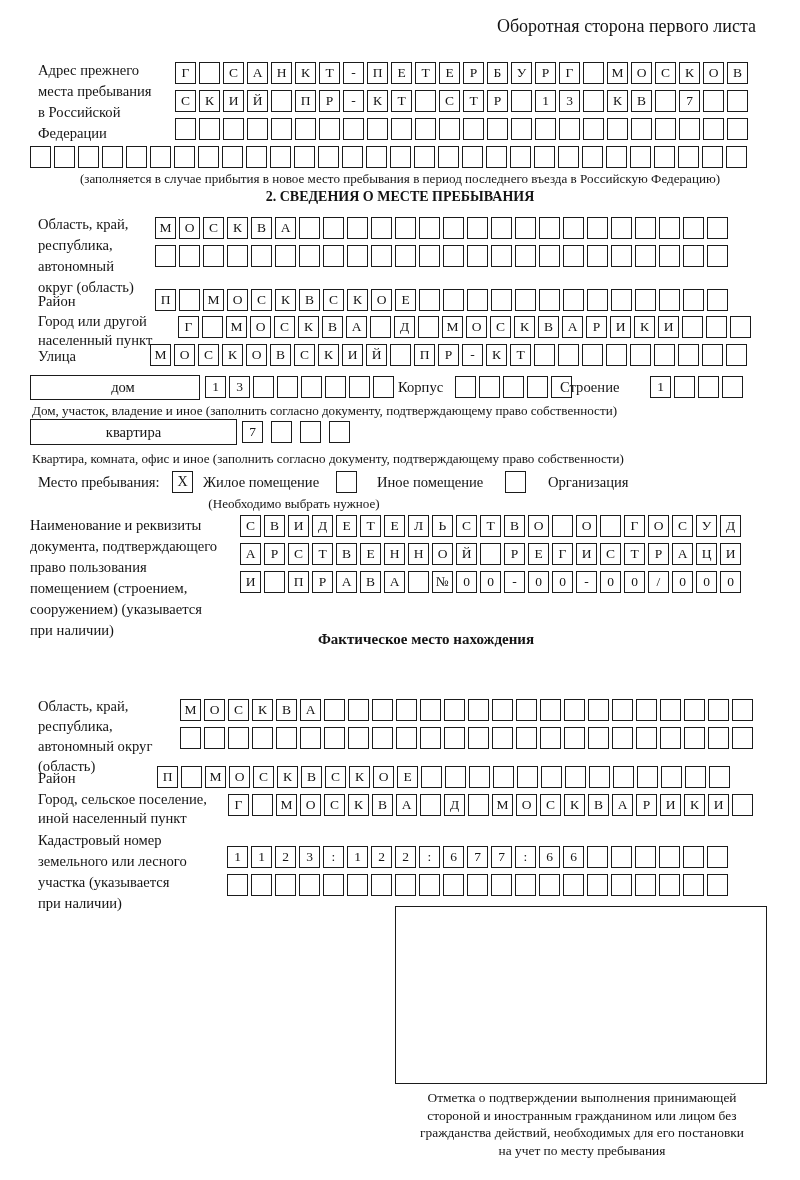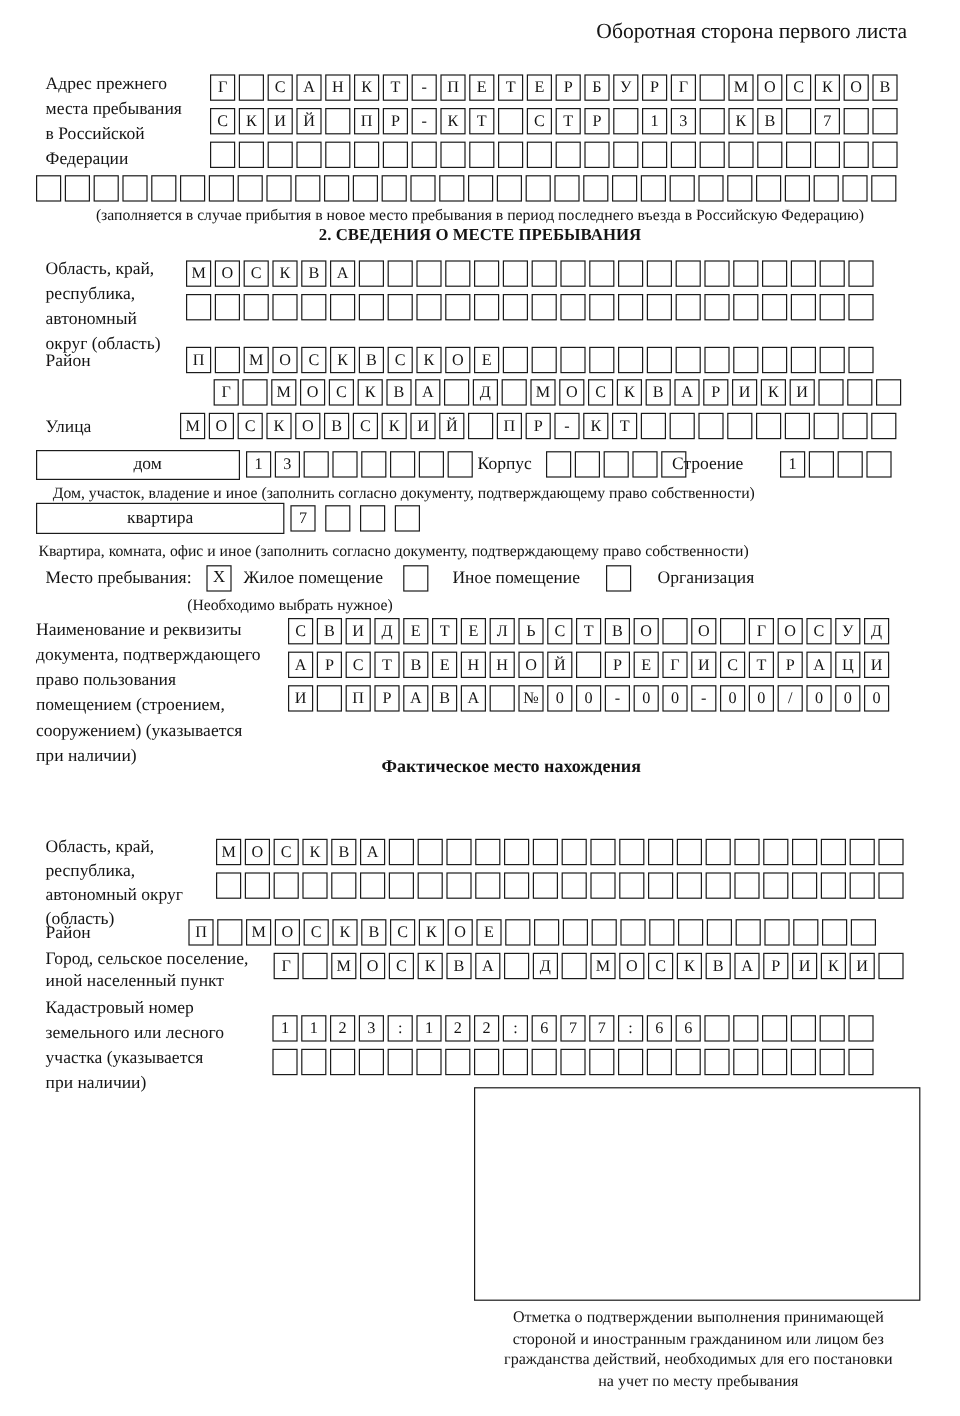--- a/index.html
+++ b/index.html
@@ -229,20 +229,22 @@
       <span class="cell"></span>
       <span class="cell"></span>
       <span class="cell"></span>
       <span class="cell"></span>
       <span class="cell"></span>
       <span class="cell"></span>
       <span class="cell"></span>
       <span class="cell"></span>
     </div>
 
+  <div class="lbl tight" style="left:38px;top:312px;width:145px;">Город или другой
+населенный пункт</div>
   <div class="grid" style="left:178px;top:316px;">
       <span class="cell">Г</span>
       <span class="cell"></span>
       <span class="cell">М</span>
       <span class="cell">О</span>
       <span class="cell">С</span>
       <span class="cell">К</span>
       <span class="cell">В</span>
       <span class="cell">А</span>
       <span class="cell"></span>
@@ -311,39 +313,39 @@
       <span class="cell"></span>
       <span class="cell"></span>
     </div>
   <div class="opt" style="left:560px;top:379px;">Строение</div>
   <div class="grid" style="left:650px;top:376px;">
       <span class="cell">1</span>
       <span class="cell"></span>
       <span class="cell"></span>
       <span class="cell"></span>
     </div>
-  <div class="cap" style="left:32px;top:403px;margin-left:12px;">Дом, участок, владение и иное (заполнить согласно документу, подтверждающему право собственности)</div>
+  <div class="cap" style="left:32px;top:403px;">Дом, участок, владение и иное (заполнить согласно документу, подтверждающему право собственности)</div>
 
   <div class="fieldbox" style="left:30px;top:419px;width:207px;height:26px;">квартира</div>
   <div class="grid wide" style="left:242px;top:421px;">
       <span class="cell">7</span>
       <span class="cell"></span>
       <span class="cell"></span>
       <span class="cell"></span>
     </div>
   <div class="cap" style="left:32px;top:451px;">Квартира, комната, офис и иное (заполнить согласно документу, подтверждающему право собственности)</div>
 
   <div class="opt" style="left:38px;top:474px;">Место пребывания:</div>
   <div class="checkbox" style="left:172px;top:471px;">X</div>
   <div class="opt" style="left:203px;top:474px;">Жилое помещение</div>
   <div class="checkbox" style="left:336px;top:471px;"></div>
   <div class="opt" style="left:377px;top:474px;">Иное помещение</div>
   <div class="checkbox" style="left:505px;top:471px;"></div>
   <div class="opt" style="left:548px;top:474px;">Организация</div>
-  <div class="cap" style="left:156px;top:496px;width:300px;text-align:left;">(Необходимо выбрать нужное)</div>
+  <div class="cap" style="left:144px;top:496px;width:300px;text-align:center;">(Необходимо выбрать нужное)</div>
 
   <div class="lbl" style="left:30px;top:515px;width:205px;">Наименование и реквизиты
 документа, подтверждающего
 право пользования
 помещением (строением,
 сооружением) (указывается
 при наличии)</div>
   <div class="grid" style="left:240px;top:515px;">
       <span class="cell">С</span>
       <span class="cell">В</span>

